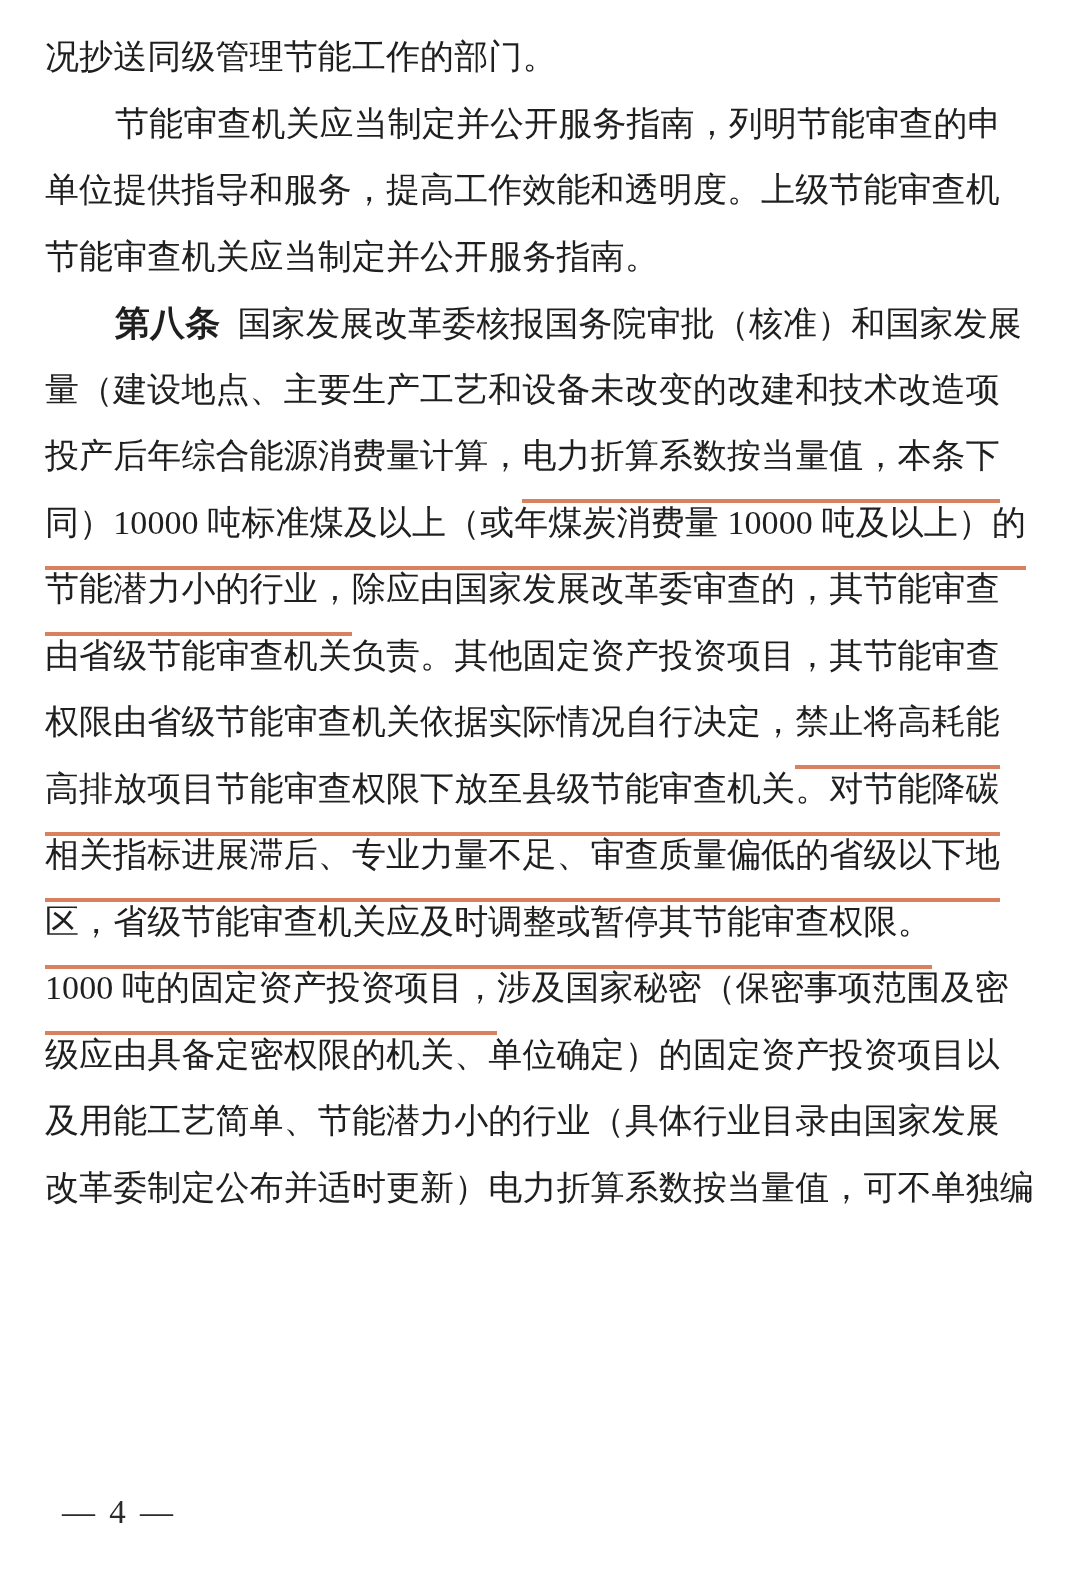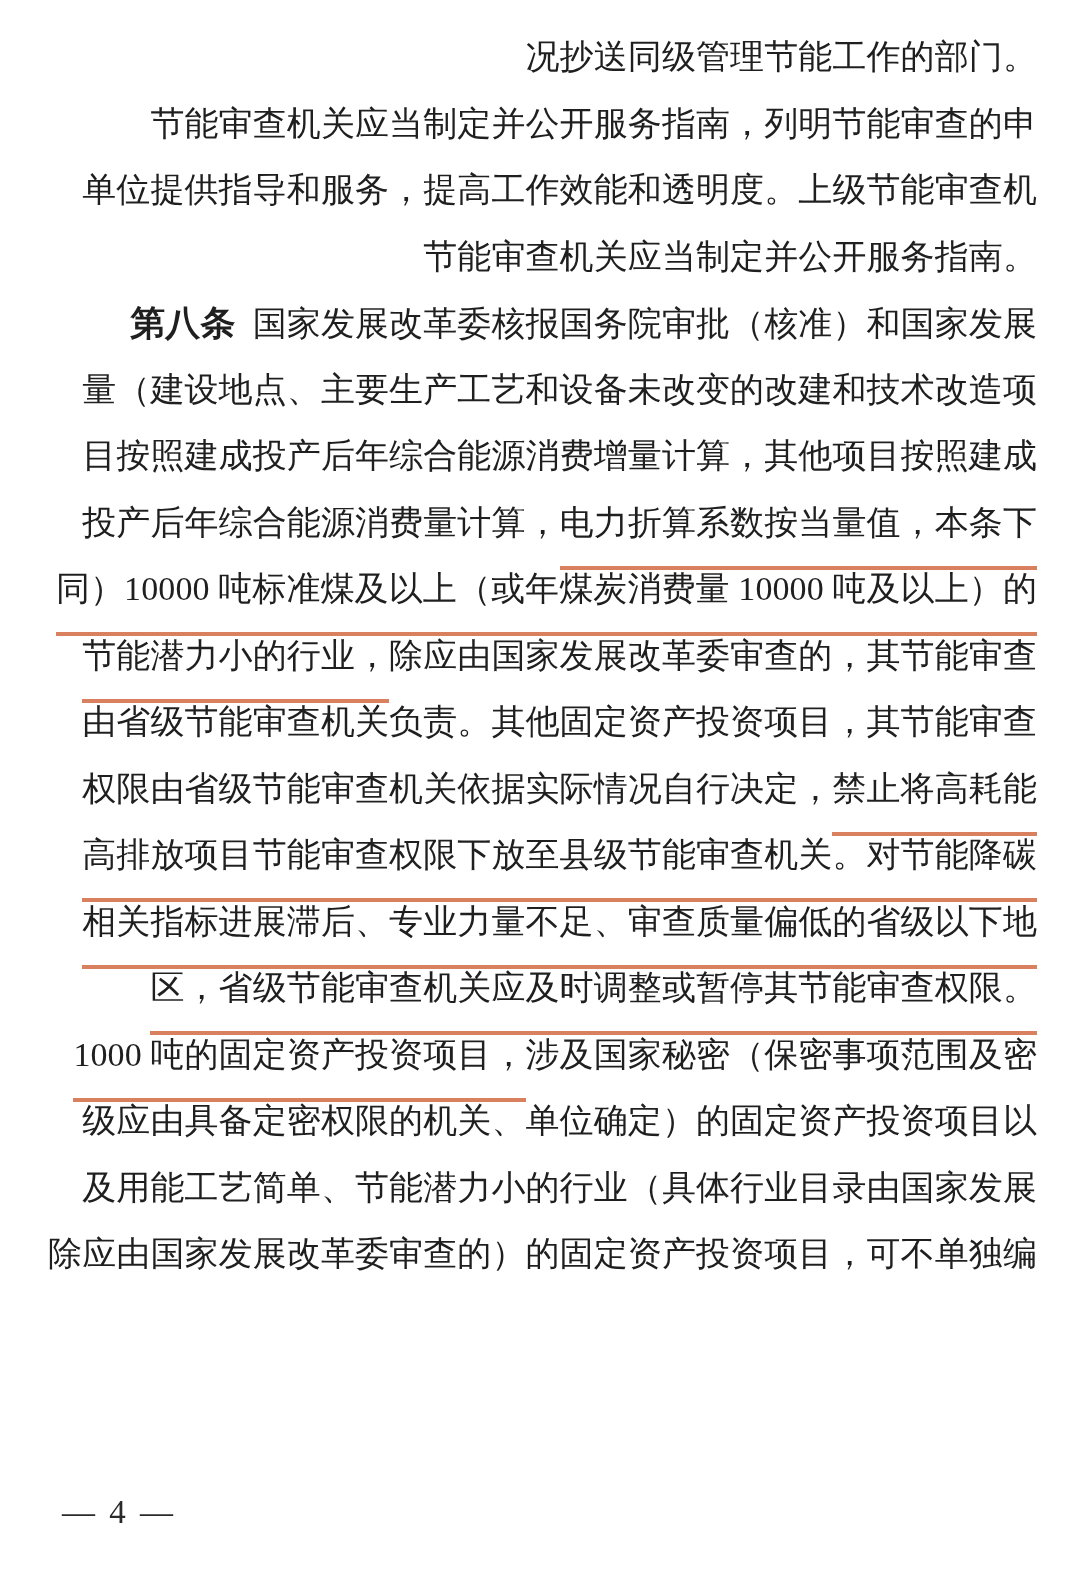--- a/index.html
+++ b/index.html
@@ -8,21 +8,20 @@
     background: #ffffff;
   }
   .page {
     position: relative;
     width: 1080px;
     height: 1581px;
     background: #ffffff;
     overflow: hidden;
     font-family: "Liberation Serif", "DejaVu Serif", serif;
     color: #1f1f1f;
-    text-align: right;
   }
   .text-block {
     position: absolute;
     left: 45px;
     top: 28px;
     width: 992px;
   }
   .line {
     height: 66.5px;
     line-height: 58px;
@@ -59,28 +58,27 @@
 <body>
 
 <div class="page" style="color: rgb(31, 31, 31);">
   <div class="text-block" id="text-block">
       <div class="line"><span class="seg">况抄送同级管理节能工作的部门。</span></div>
       <div class="line indent"><span class="seg">节能审查机关应当制定并公开服务指南，列明节能审查的申</span></div>
       <div class="line"><span class="seg">单位提供指导和服务，提高工作效能和透明度。上级节能审查机</span></div>
       <div class="line"><span class="seg">节能审查机关应当制定并公开服务指南。</span></div>
       <div class="line indent"><span class="seg b">第八条</span><span class="seg">  国家发展改革委核报国务院审批（核准）和国家发展</span></div>
       <div class="line"><span class="seg">量（建设地点、主要生产工艺和设备未改变的改建和技术改造项</span></div>
-      <div class="line"><span class="seg">目按照建成投产后年综合能源消费增量计算，其他项目按照建成</span></div>
       <div class="line"><span class="seg">投产后年综合能源消费量计算，</span><span class="seg u">电力折算系数按当量值，本条下</span></div>
       <div class="line"><span class="seg u">同）10000 吨标准煤及以上（或年煤炭消费量 10000 吨及以上）的</span></div>
       <div class="line"><span class="seg u">节能潜力小的行业，</span><span class="seg">除应由国家发展改革委审查的，其节能审查</span></div>
       <div class="line"><span class="seg">由省级节能审查机关负责。其他固定资产投资项目，其节能审查</span></div>
       <div class="line"><span class="seg">权限由省级节能审查机关依据实际情况自行决定，</span><span class="seg u">禁止将高耗能</span></div>
       <div class="line"><span class="seg u">高排放项目节能审查权限下放至县级节能审查机关。对节能降碳</span></div>
       <div class="line"><span class="seg u">相关指标进展滞后、专业力量不足、审查质量偏低的省级以下地</span></div>
       <div class="line"><span class="seg u">区，省级节能审查机关应及时调整或暂停其节能审查权限。</span></div>
       <div class="line"><span class="seg u">1000 吨的固定资产投资项目，</span><span class="seg">涉及国家秘密（保密事项范围及密</span></div>
       <div class="line"><span class="seg">级应由具备定密权限的机关、单位确定）的固定资产投资项目以</span></div>
       <div class="line"><span class="seg">及用能工艺简单、节能潜力小的行业（具体行业目录由国家发展</span></div>
-      <div class="line"><span class="seg">除应由国家发展改革委审查的）的固定资产投资项目，可不单独编</span></div>
+      <div class="line"><span class="seg">改革委制定公布并适时更新）电力折算系数按当量值，可不单独编</span></div>
     </div>
   <div class="page-number">— 4 —</div>
 </div>
 
 </body></html>

